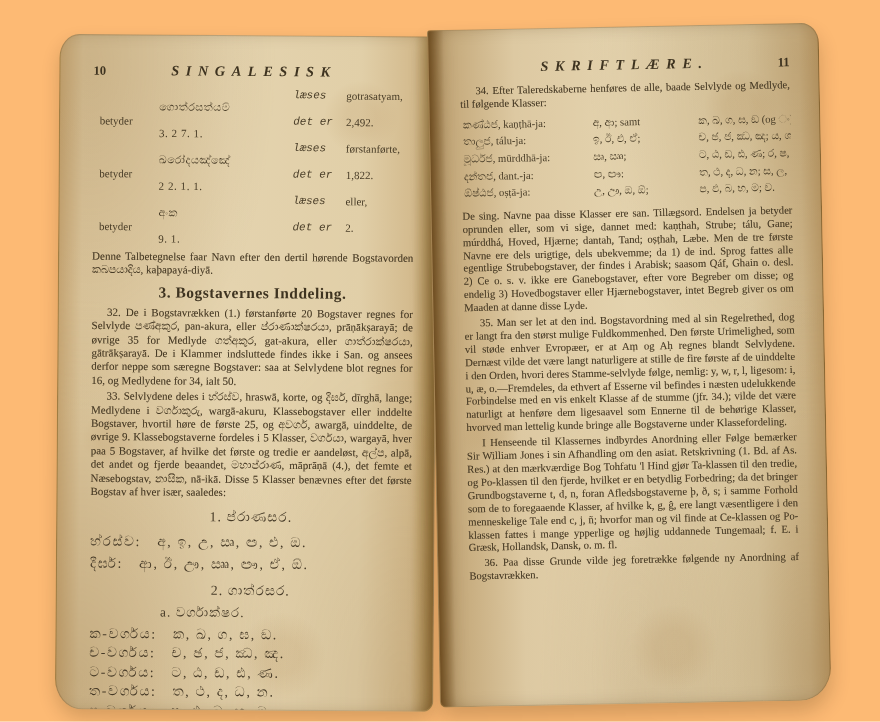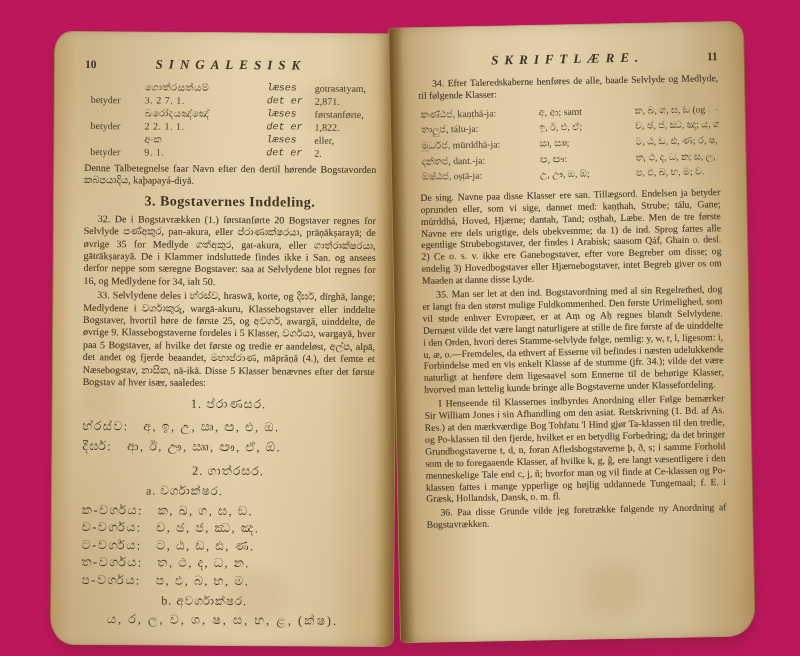--- a/index.html
+++ b/index.html
@@ -3,21 +3,21 @@
 <meta charset="utf-8">
 <style>
   html,body{margin:0;padding:0;}
   body{
     width:800px;height:656px;overflow:hidden;
     background:#ffffff;
     font-family:"Liberation Serif","DejaVu Serif",serif;
     color:#463a27;
     position:relative;
   }
-  .scene{position:absolute;inset:0;background:#be185d;}
+  .scene{position:absolute;inset:0;background:#fdba74;}
   .book{position:absolute;left:46px;top:12px;width:710px;height:636px;}
 
   .page{
     position:absolute;
     box-sizing:border-box;
     overflow:hidden;
     border:1px solid rgba(125,92,45,.35);
   }
   .page-left{
     left:6px;top:20px;width:344px;height:614px;
@@ -66,21 +66,21 @@
     text-shadow:0 0 .5px rgba(70,50,25,.35);}
   .page-right .bodytext{font-size:9.7px;line-height:11.9px;}
   p.para{margin:0 0 2px 0;}
   p.indent{text-indent:14px;}
 
   
   .numtab{display:grid;grid-template-columns:54px 122px 48px 1fr;
     font-size:10px;line-height:13px;margin:2px 0 4px 6px;color:#473b26;}
   .numtab .c-label{}
   .numtab .c-rel{font-style:italic;font-family:Liberation Mono, monospace;}
-  .numtab .c-script{letter-spacing:.5px;}
+  .numtab .c-script{letter-spacing:.5px;margin-top:11px;}
 
   .section-head{
     text-align:center;font-size:14px;font-weight:bold;letter-spacing:.5px;
     margin:6px 0 4px;color:#3e3320;
   }
 
   .center-head{text-align:center;font-size:12.5px;margin:7px 0 5px;letter-spacing:1px;}
   .sub-head{font-size:12px;margin:4px 0 4px 64px;letter-spacing:1px;}
   .sub-head.b{margin-left:80px;}
   .lrow{font-size:12.5px;line-height:20px;letter-spacing:1.5px;white-space:nowrap;}
@@ -110,21 +110,21 @@
 
         <div class="numtab">
           <span class="c-label"></span>
           <span class="c-script">ගොත්රසත්යම්</span>
           <span class="c-rel">læses</span>
           <span class="c-val">gotrasatyam,</span>
 
           <span class="c-label">betyder</span>
           <span class="c-script">3. 2 7. 1.</span>
           <span class="c-rel">det er</span>
-          <span class="c-val">2,871.</span>
+          <span class="c-val">2,492.</span>
 
           <span class="c-label"></span>
           <span class="c-script">ඛරෝදයඤ්ඤේ</span>
           <span class="c-rel">læses</span>
           <span class="c-val">førstanførte,</span>
 
           <span class="c-label">betyder</span>
           <span class="c-script">2 2. 1. 1.</span>
           <span class="c-rel">det er</span>
           <span class="c-val">1,822.</span>

